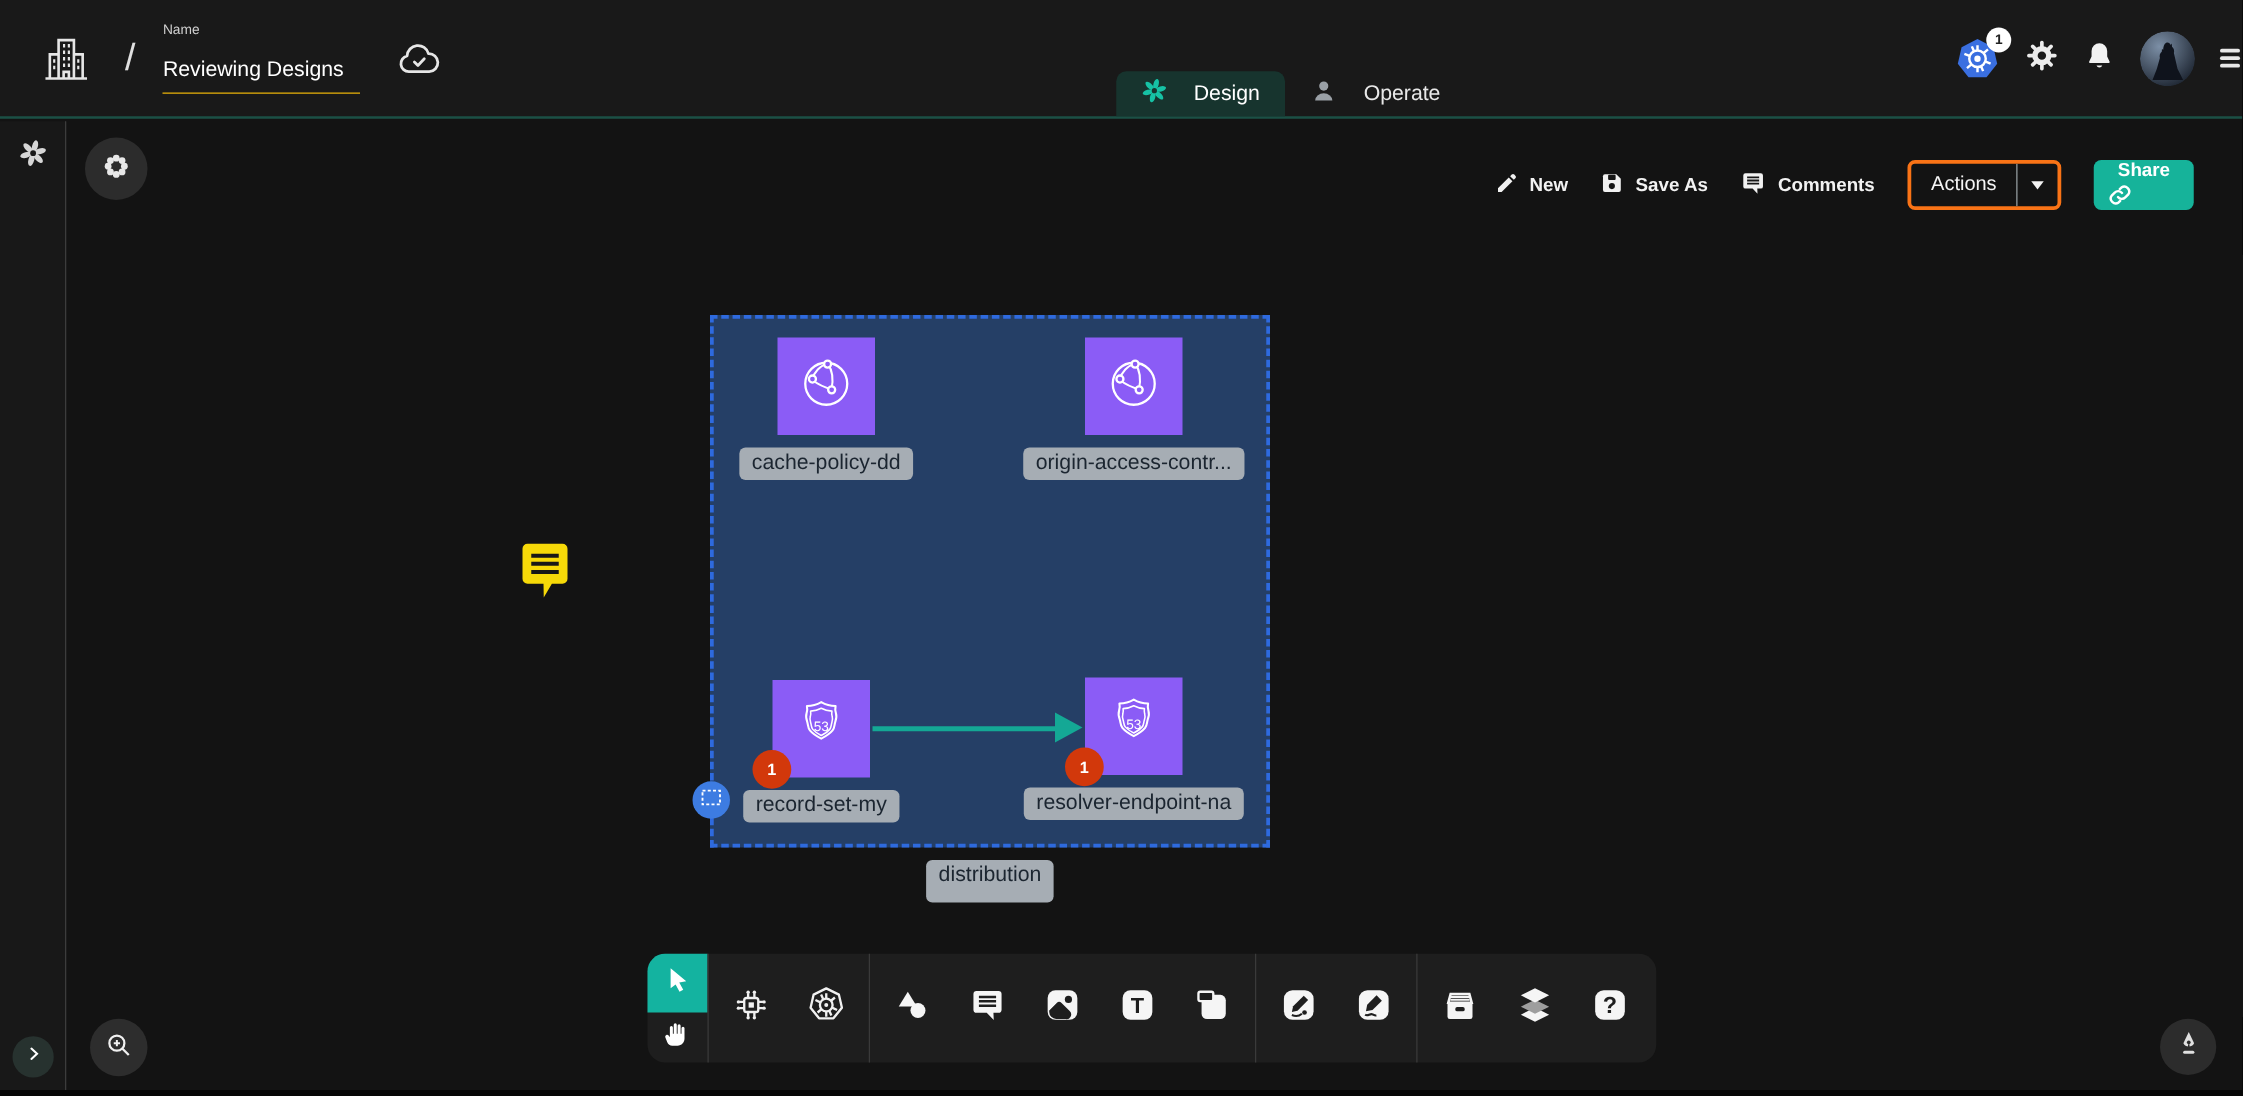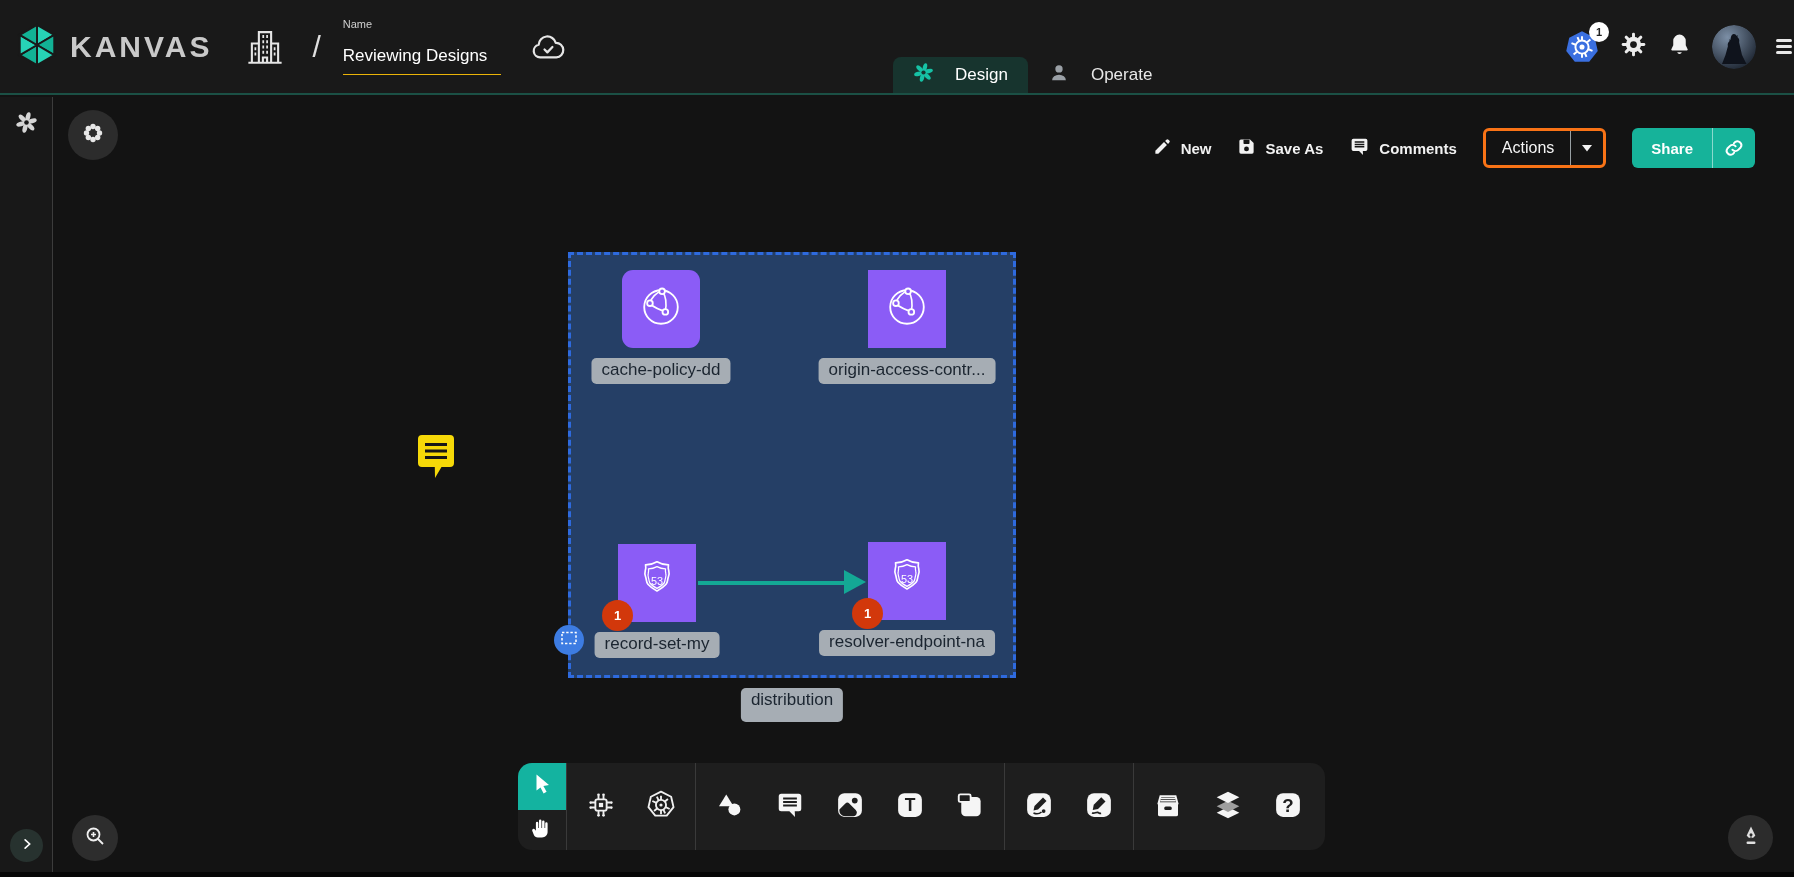--- a/index.html
+++ b/index.html
@@ -35,21 +35,21 @@
 
   
   .flower-btn { position:absolute; left:68px; top:110px; width:50px; height:50px; border-radius:50%; background:#2c2c2c; display:flex; align-items:center; justify-content:center; cursor:pointer; }
 
   .canvas-toolbar { position:absolute; top:128px; right:39px; display:flex; align-items:center; gap:26px; height:40px; }
   .text-btn { display:flex; align-items:center; gap:9px; color:#f2f2f2; font-size:15px; font-weight:bold; cursor:pointer; }
   .actions-btn { display:flex; align-items:stretch; height:40px; border:3px solid #f97316; border-radius:6px; color:#f5f5f5; cursor:pointer; overflow:hidden; }
   .actions-main { display:flex; align-items:center; padding:0 16px; font-size:16px; }
   .btn-split { width:1px; background:#98a0a3; }
   .actions-caret { display:flex; align-items:center; justify-content:center; width:32px; }
-  .share-btn { display:flex; align-items:stretch; height:40px; border-radius:6px; background:#16b39a; color:#fff; cursor:pointer; overflow:hidden; }
+  .share-btn { display:flex; align-items:stretch; height:40px; border-radius:6px; background:#16b39a; color:#fff; cursor:pointer; overflow:hidden;flex-direction:column; }
   .share-main { display:flex; align-items:center; padding:0 19px; font-size:15px; font-weight:bold; }
   .share-split { width:1px; background:rgba(255,255,255,0.5); }
   .share-link { display:flex; align-items:center; justify-content:center; width:42px; }
 
   
   .group-box { position:absolute; left:568px; top:252px; width:448px; height:426px; background:#253f66; border:3px dashed #2e6ade; cursor:move; }
   .node { position:absolute; width:78px; height:78px; background:#8b5cf6; display:flex; align-items:center; justify-content:center; cursor:pointer; }
   .node-label { position:absolute; top:88px; left:50%; transform:translateX(-50%); white-space:nowrap; background:#a6adb4; color:#1b2530; font-size:17px; padding:2px 10px 4px; border-radius:5px; }
   .node-badge { position:absolute; left:-16px; top:56px; width:31px; height:31px; border-radius:50%; background:#d2380b; color:#fff; font-size:13px; font-weight:bold; display:flex; align-items:center; justify-content:center; }
   .arrow-line { position:absolute; left:698px; top:581px; width:146px; height:4px; background:#14a895; }
@@ -70,35 +70,20 @@
   .zoom-btn { position:absolute; left:72px; top:815px; width:46px; height:46px; border-radius:50%; background:#2d2d2d; display:flex; align-items:center; justify-content:center; cursor:pointer; }
   .pen-btn { position:absolute; left:1728px; top:815px; width:45px; height:45px; border-radius:50%; background:#2c2c2c; display:flex; align-items:center; justify-content:center; cursor:pointer; }
   .bottom-strip { position:absolute; left:0; bottom:0; width:100%; height:5px; background:#060606; }
 </style>
 </head>
 <body>
 
 <div id="app">
 
   <div class="header">
-    <div class="logo-group">
-      <span>
-        <svg width="46" height="46" viewBox="0 0 48 48">
-          <g stroke="#191919" stroke-width="2">
-            <path d="M24 24L24 3 42 13.5Z" fill="#27d3b6"></path>
-              <path d="M24 24L42 13.5 42 34.5Z" fill="#12b295"></path>
-            <path d="M24 24L42 34.5 24 45Z" fill="#27d3b6"></path>
-              <path d="M24 24L24 45 6 34.5Z" fill="#12b295"></path>
-            <path d="M24 24L6 34.5 6 13.5Z" fill="#27d3b6"></path>
-              <path d="M24 24L6 13.5 24 3Z" fill="#12b295"></path>
-          </g>
-        </svg>
-      </span>
-      <span class="logo-text">KANVAS</span>
-    </div>
 
     <span class="org-icon">
       <svg width="42" height="42" viewBox="0 0 24 24" fill="none" stroke="#e6e6e6" stroke-width="1.2">
         <path d="M8.5 21V3.5h7V21"></path>
           <path d="M4.5 21v-11h4M15.5 10h4v11"></path>
           <path d="M2.5 21h19"></path>
         <path d="M10.5 6h1M12.7 6h1M10.5 9h1M12.7 9h1M10.5 12h1M12.7 12h1M10.5 15h1M12.7 15h1M6 13h1M6 16h1M17 13h1M17 16h1" stroke-width="1.6"></path>
         <path d="M10.8 21v-3h2.4v3"></path>
       </svg>
     </span>
@@ -288,21 +273,21 @@
     <svg width="46" height="50" viewBox="0 0 46 50">
       <path d="M5 7a4 4 0 0 1 4-4h28a4 4 0 0 1 4 4v24a4 4 0 0 1-4 4h-8.5L22 46l-.2-11H9a4 4 0 0 1-4-4z" fill="#f6d908"></path>
       <g stroke="#171717" stroke-width="3.2">
           <path d="M12 12.5h22M12 19h22M12 25.5h22"></path>
         </g>
     </svg>
   </div>
 
   <div class="group-box"></div>
 
-  <div class="node" style="left:622px; top:270px;border-radius:11px;">
+  <div class="node" style="left:622px; top:270px;">
     <span>
       <svg width="52" height="52" viewBox="0 0 48 48" fill="none" stroke="#fff" stroke-width="1.7">
         <circle cx="24" cy="24" r="15.5"></circle>
         <path d="M25 9c3.5 5 4.5 12 2.8 19.5M13.5 21c4.5 3.5 9.5 5.8 14.5 7M25 9c-5.5 1.5-10 6.5-11.5 12" stroke-width="1.5"></path>
         <circle cx="25" cy="9.5" r="2.6" fill="#8b5cf6"></circle>
           <circle cx="13.8" cy="20.5" r="2.6" fill="#8b5cf6"></circle>
           <circle cx="28" cy="28.5" r="2.6" fill="#8b5cf6"></circle>
       </svg>
     </span>
     <span class="node-label">cache-policy-dd</span>

